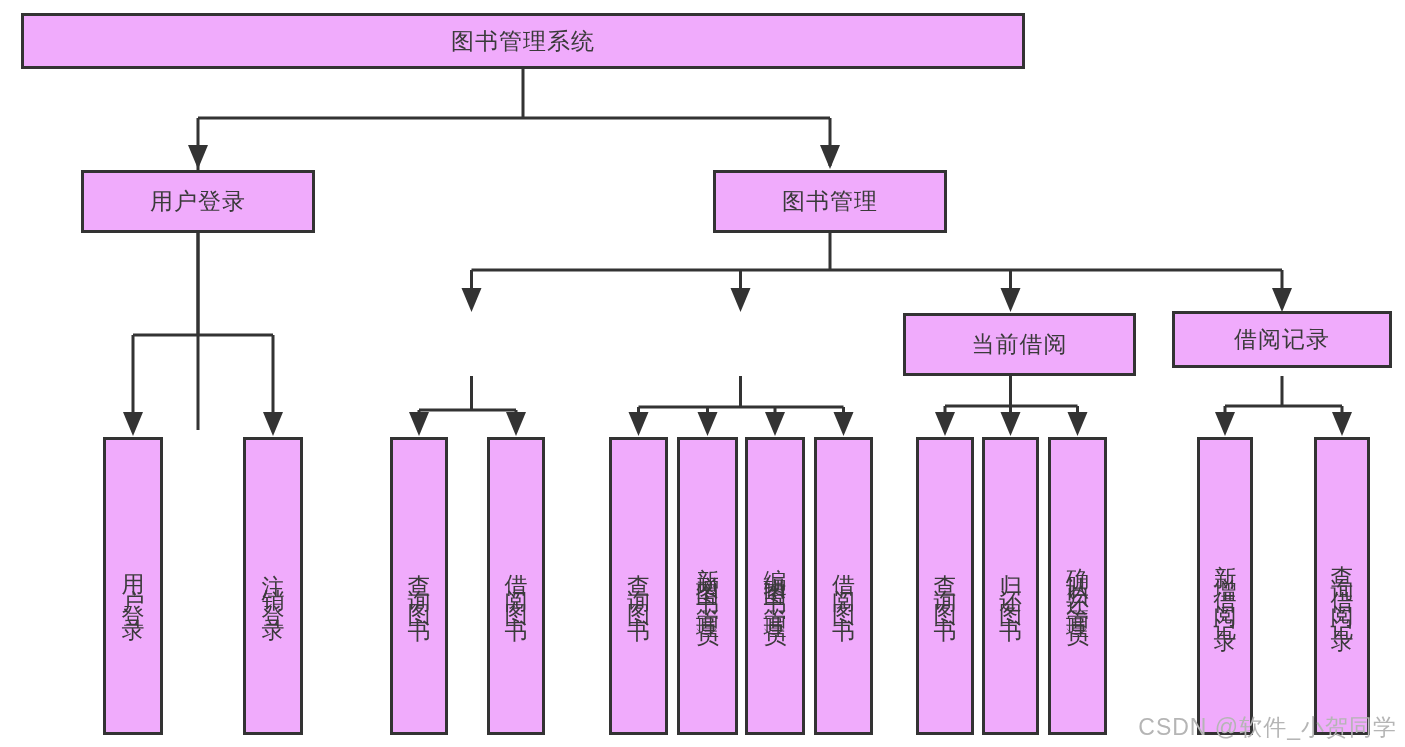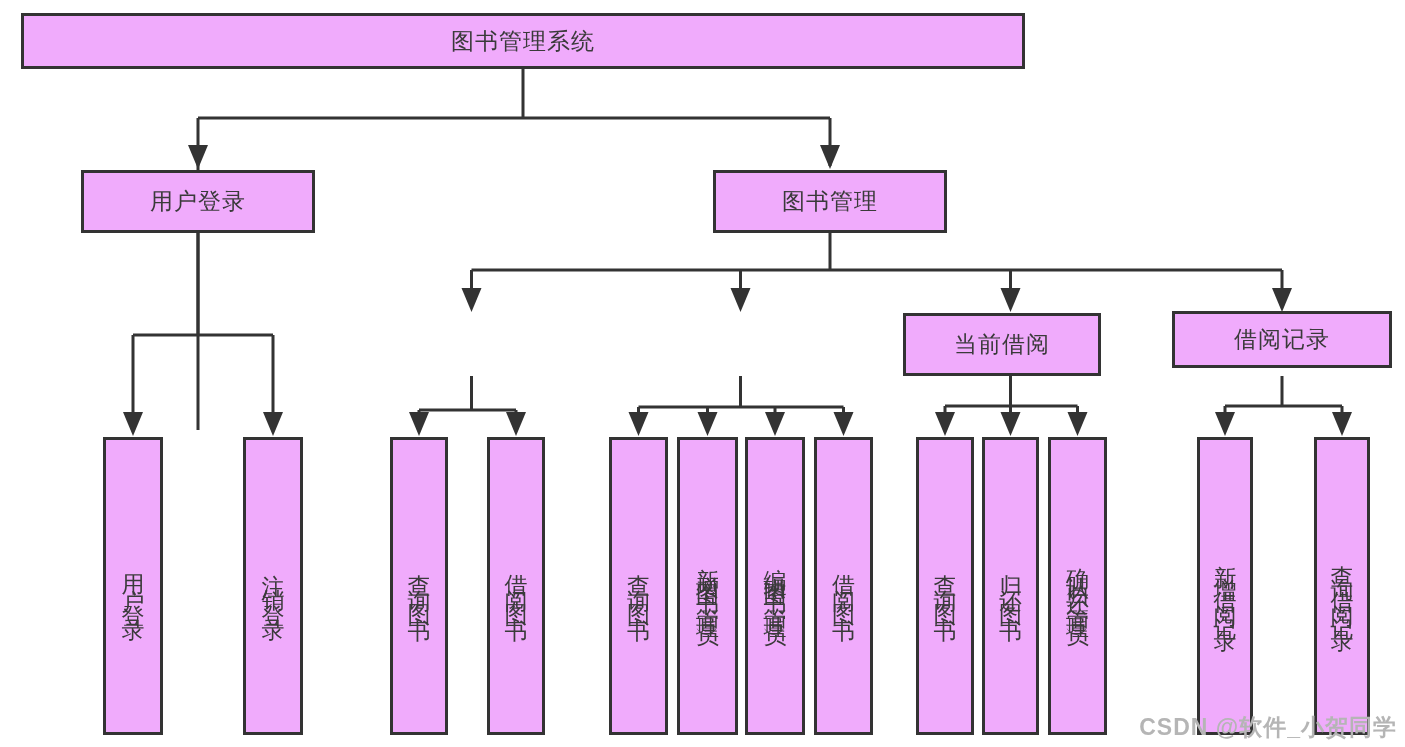--- a/index.html
+++ b/index.html
@@ -57,21 +57,20 @@
     letter-spacing: 8px;
   }
   .watermark {
     position: absolute;
     right: 8px;
     bottom: 4px;
     font-size: 23px;
     color: #b5b5b5;
     letter-spacing: 1px;
     white-space: nowrap;
-    font-weight: bold;
   }
 </style>
 </head>
 <body>
 
 <div class="canvas">
 
   <svg class="connectors" viewBox="0 0 1405 747" xmlns="http://www.w3.org/2000/svg">
 
     <g>
@@ -127,21 +126,21 @@
     <span class="label">图书管理系统</span>
   </div>
 
   <div class="node" style="left:81px;top:170px;width:234px;height:63px">
     <span class="label">用户登录</span>
   </div>
   <div class="node" style="left:713px;top:170px;width:234px;height:63px">
     <span class="label">图书管理</span>
   </div>
 
-  <div class="node" style="left:903px;top:313px;width:198px;height:63px">
+  <div class="node" style="left:903px;top:313px;width:233px;height:63px">
     <span class="label">当前借阅</span>
   </div>
   <div class="node" style="left:1172px;top:311px;width:220px;height:57px">
     <span class="label">借阅记录</span>
   </div>
 
   <div class="node leaf" style="left:103px;top:437px;width:60px;height:298px">
     <span class="label">用户登录</span>
   </div>
   <div class="node leaf" style="left:243px;top:437px;width:60px;height:298px">

